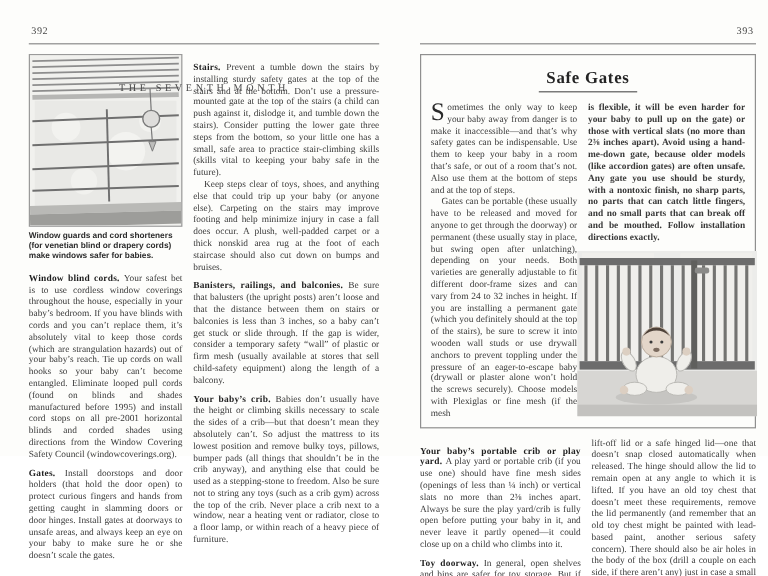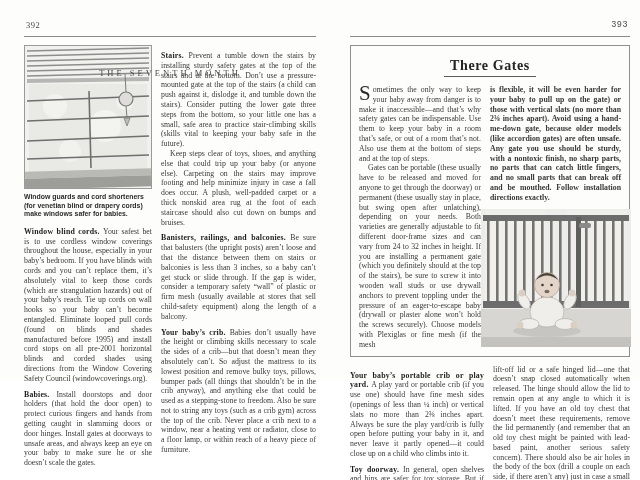--- a/index.html
+++ b/index.html
@@ -8,21 +8,21 @@
   .spread{width:640px;height:380px;display:flex;background:#fdfdfb;}
   .page{box-sizing:border-box;height:480px;position:relative;}
   .page.left{width:320px;padding:20px 4px 6px 24px;}
   .page.right{width:320px;padding:20px 10px 6px 30px;}
 
   
   .runhead{position:relative;height:14px;margin-bottom:2px;}
   .runhead .head-title{position:absolute;left:0;right:0;text-align:center;
       font-size:8.5px;letter-spacing:3px;color:#4a4a4a;font-family:"Liberation Serif",serif;margin-top:48px;}
   .runhead .pageno{position:absolute;top:0;font-size:8.5px;color:#4a4a4a;letter-spacing:0.5px;}
-  .runhead .pageno.l{left:2px;} .runhead .pageno.r{right:2px;font-family:Liberation Mono, monospace;}
+  .runhead .pageno.l{left:2px;} .runhead .pageno.r{right:2px;}
   .headrule{border:0;border-top:1px solid #8a8a8a;margin:0 0 8px 0;}
 
   
   .cols{display:flex;}
   .page.left .col1{width:128px;margin-right:9px;}
   .page.left .col2{width:155px;}
   .below-cols .col1{width:134px;margin-right:9px;}
   .below-cols .col2{width:137px;}
 
   
@@ -98,42 +98,42 @@
             <line x1="101" y1="60" x2="102" y2="72" stroke="#7a7a7a" stroke-width="1"></line>
             <path d="M99 72 l6 0 -3 8 z" fill="#bdbdbb" stroke="#7a7a7a" stroke-width="0.8"></path>
 
             <rect x="0" y="124" width="126" height="7" fill="#b9b9b6" transform="rotate(-1.5 63 127)"></rect>
             <rect x="0" y="131" width="126" height="11" fill="#9d9d9a" transform="rotate(-1.5 63 136)"></rect>
           </svg>
         </div>
         <p class="figcaption">Window guards and cord shorteners (for venetian blind or drapery cords) make windows safer for babies.</p>
         <div>
             <p class="para has-lead"><span class="lead">Window blind cords. </span>Your safest bet is to use cordless window coverings throughout the house, especially in your baby’s bedroom. If you have blinds with cords and you can’t replace them, it’s absolutely vital to keep those cords (which are strangulation hazards) out of your baby’s reach. Tie up cords on wall hooks so your baby can’t become entangled. Eliminate looped pull cords (found on blinds and shades manufactured before 1995) and install cord stops on all pre-2001 horizontal blinds and corded shades using directions from the Window Covering Safety Council (windowcoverings.org).</p>
-            <p class="para has-lead"><span class="lead">Babies. </span>Install doorstops and door holders (that hold the door open) to protect curious fingers and hands from getting caught in slamming doors or door hinges. Install gates at doorways to unsafe areas, and always keep an eye on your baby to make sure he or she doesn’t scale the gates.</p>
+            <p class="para has-lead"><span class="lead">Gates. </span>Install doorstops and door holders (that hold the door open) to protect curious fingers and hands from getting caught in slamming doors or door hinges. Install gates at doorways to unsafe areas, and always keep an eye on your baby to make sure he or she doesn’t scale the gates.</p>
           </div>
       </div>
       <div class="col2">
           <p class="para has-lead"><span class="lead">Stairs. </span>Prevent a tumble down the stairs by installing sturdy safety gates at the top of the stairs and at the bottom. Don’t use a pressure-mounted gate at the top of the stairs (a child can push against it, dislodge it, and tumble down the stairs). Consider putting the lower gate three steps from the bottom, so your little one has a small, safe area to practice stair-climbing skills (skills vital to keeping your baby safe in the future).</p>
           <p class="para indent">Keep steps clear of toys, shoes, and anything else that could trip up your baby (or anyone else). Carpeting on the stairs may improve footing and help minimize injury in case a fall does occur. A plush, well-padded carpet or a thick nonskid area rug at the foot of each staircase should also cut down on bumps and bruises.</p>
           <p class="para has-lead"><span class="lead">Banisters, railings, and balconies. </span>Be sure that balusters (the upright posts) aren’t loose and that the distance between them on stairs or balconies is less than 3 inches, so a baby can’t get stuck or slide through. If the gap is wider, consider a temporary safety “wall” of plastic or firm mesh (usually available at stores that sell child-safety equipment) along the length of a balcony.</p>
           <p class="para has-lead"><span class="lead">Your baby’s crib. </span>Babies don’t usually have the height or climbing skills necessary to scale the sides of a crib—but that doesn’t mean they absolutely can’t. So adjust the mattress to its lowest position and remove bulky toys, pillows, bumper pads (all things that shouldn’t be in the crib anyway), and anything else that could be used as a stepping-stone to freedom. Also be sure not to string any toys (such as a crib gym) across the top of the crib. Never place a crib next to a window, near a heating vent or radiator, close to a floor lamp, or within reach of a heavy piece of furniture.</p>
         </div>
     </div>
   </div>
 
   <div class="page right">
     <div class="runhead">
       <span class="head-title">THE SEVENTH MONTH</span>
       <span class="pageno r">393</span>
     </div>
     <hr class="headrule">
 
     <div class="safebox">
       <div class="safebox-title">
-        <span>There Gates</span>
+        <span>Safe Gates</span>
       </div>
       <div class="cols">
         <div class="col1">
             <p class="para"><span class="dropcap">S</span>ometimes the only way to keep your baby away from danger is to make it inaccessible—and that’s why safety gates can be indispensable. Use them to keep your baby in a room that’s safe, or out of a room that’s not. Also use them at the bottom of steps and at the top of steps.</p>
             <p class="para indent">Gates can be portable (these usually have to be released and moved for anyone to get through the doorway) or permanent (these usually stay in place, but swing open after unlatching), depending on your needs. Both varieties are generally adjustable to fit different door-frame sizes and can vary from 24 to 32 inches in height. If you are installing a permanent gate (which you definitely should at the top of the stairs), be sure to screw it into wooden wall studs or use drywall anchors to prevent toppling under the pressure of an eager-to-escape baby (drywall or plaster alone won’t hold the screws securely). Choose models with Plexiglas or fine mesh (if the mesh</p>
           </div>
         <div class="col2">
           <div>
               <p class="para">is flexible, it will be even harder for your baby to pull up on the gate) or those with vertical slats (no more than 2⅜ inches apart). Avoid using a hand-me-down gate, because older models (like accordion gates) are often unsafe. Any gate you use should be sturdy, with a nontoxic finish, no sharp parts, no parts that can catch little fingers, and no small parts that can break off and be mouthed. Follow installation directions exactly.</p>
             </div>

